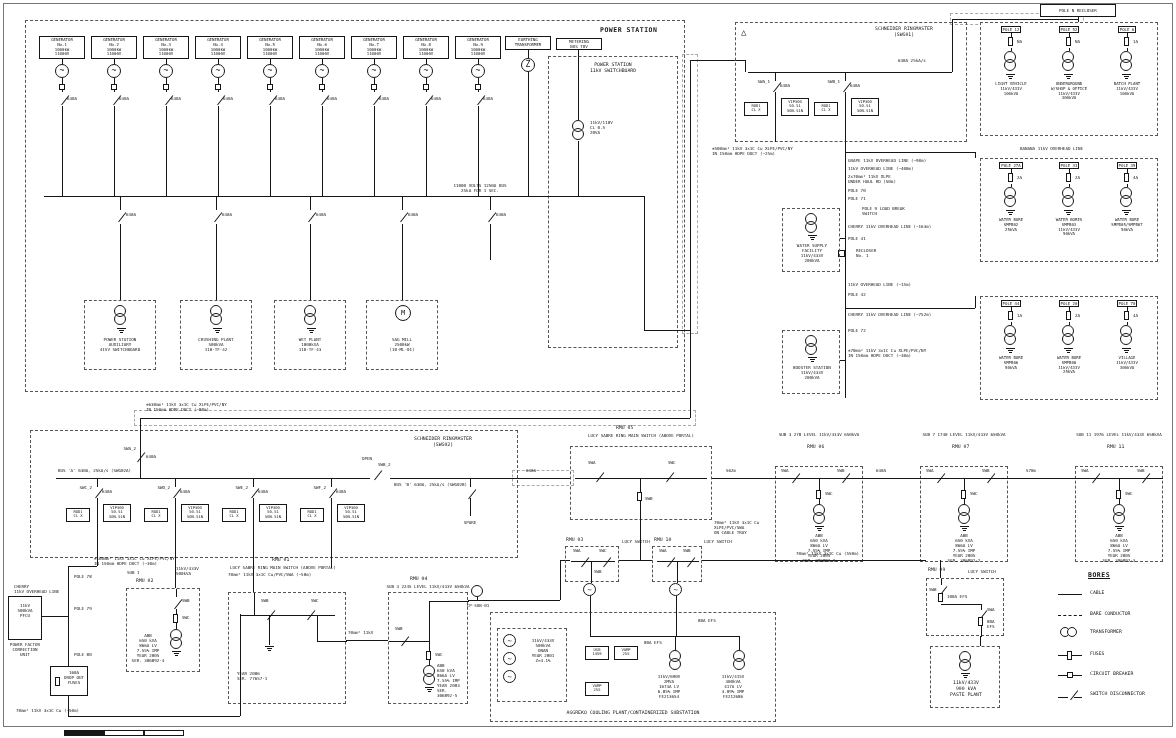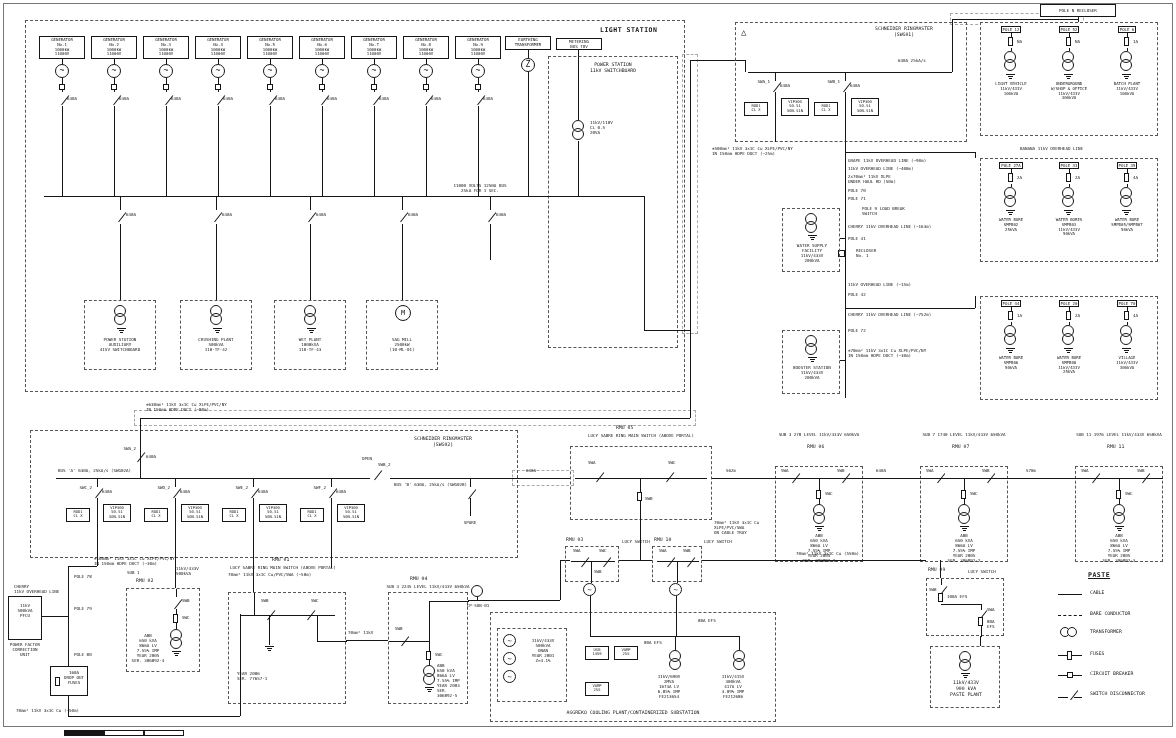--- a/index.html
+++ b/index.html
@@ -60,21 +60,21 @@
   <div class="blk" style="left:64px;top:730px;width:40px;height:6px"></div>
   <div class="bx" style="left:104px;top:730px;width:40px;height:6px"></div>
   <div class="bx" style="left:144px;top:730px;width:40px;height:6px"></div>
 
   <div class="route" style="left:682px;top:54px;width:16px;height:280px"></div>
   <div class="route" style="left:134px;top:410px;width:562px;height:16px"></div>
   <div class="route" style="left:950px;top:13px;width:134px;height:12px"></div>
   <div class="route" style="left:512px;top:470px;width:62px;height:16px"></div>
 
   <div class="db" style="left:25px;top:20px;width:660px;height:372px"></div>
-  <div class="lbl f6" style="left:600px;top:27px">LIGHT STATION</div>
+  <div class="lbl f6" style="left:600px;top:27px">POWER STATION</div>
 
   <div class="gen-row">
     <div class="gcell">
         <div class="glb">GENERATOR
 No.1
 1000kW
 11000V</div>
         <div class="gst" style="height:5px"></div>
         <div class="gcirc">~</div>
         <div class="gst" style="height:6px"></div>
@@ -921,21 +921,21 @@
   </div>
   <div class="vl" style="left:980px;top:636px;height:10px"></div>
   <div class="db" style="left:930px;top:646px;width:70px;height:62px">
     <span class="tx2" style="left:28px;top:4px"></span>
     <span class="earth" style="left:30px;top:26px"></span>
     <span class="lbl f45 c" style="left:4px;top:33px;width:62px">11kV/433V
 900 kVA
 PASTE PLANT</span>
   </div>
 
-  <div class="lbl f6 u" style="left:1088px;top:572px">PASTE</div>
+  <div class="lbl f6 u" style="left:1088px;top:572px">BORES</div>
   <div class="hl" style="left:1058px;top:594px;width:24px"></div>
   <div class="lbl f45" style="left:1090px;top:590px">CABLE</div>
   <div class="hld" style="left:1058px;top:615px;width:24px"></div>
   <div class="lbl f45" style="left:1090px;top:611px">BARE CONDUCTOR</div>
   <span class="circ" style="left:1060px;top:627px;width:10px;height:10px"></span>
   <span class="circ" style="left:1067px;top:627px;width:10px;height:10px"></span>
   <div class="lbl f45" style="left:1090px;top:629px">TRANSFORMER</div>
   <div class="hl" style="left:1058px;top:655px;width:24px"></div>
   <span class="fz" style="left:1067px;top:651px"></span>
   <div class="lbl f45" style="left:1090px;top:651px">FUSES</div>

